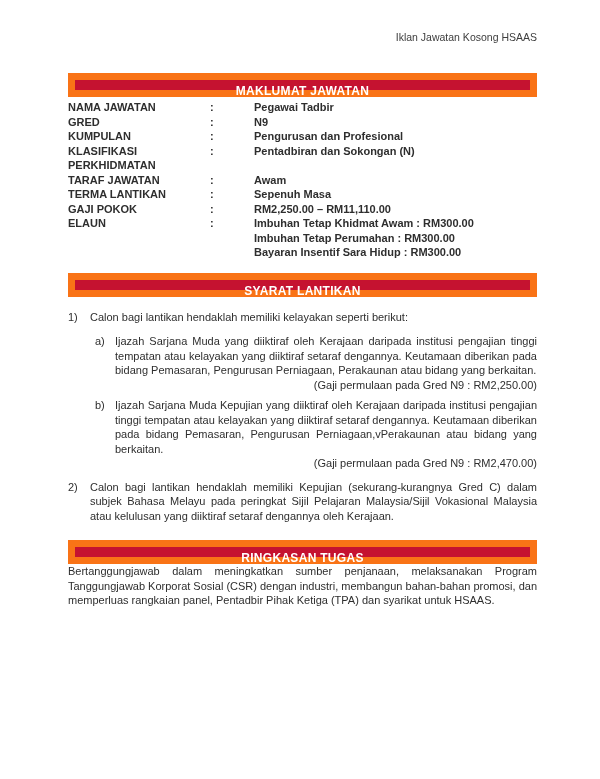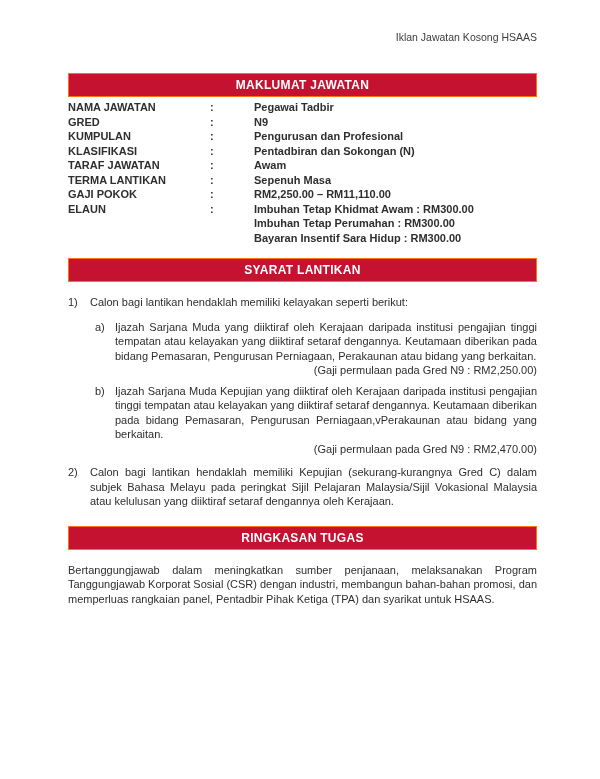--- a/index.html
+++ b/index.html
@@ -24,21 +24,21 @@
     position: absolute;
     left: 68px;
     top: 73px;
     width: 469px;
   }
   .banner {
     box-sizing: border-box;
     height: 24px;
     line-height: 22px;
     background: #c51230;
-    border: 1px solid #f97316;
+    border: 7px solid #f97316;
     color: #ffffff;
     font-weight: bold;
     font-size: 12px;
     text-align: center;
     letter-spacing: 0.3px;
   }
   .details {
     margin-top: 3px;
     font-weight: bold;
     font-size: 11px;
@@ -61,21 +61,20 @@
     margin-left: 27px;
     margin-top: 10px;
     font-size: 11px;
     line-height: 14.5px;
   }
   .subitem + .subitem { margin-top: 6px; }
   p { margin: 0; text-align: right; }
   .just { text-align: justify; }
   .banner-ringkasan { margin-top: 17px; }
   .summary {
-    margin-top: 13px;
     font-size: 11px;
     line-height: 14.5px;
     text-align: justify;
   }
 </style>
 </head>
 <body>
 
 <div class="page">
 
@@ -103,20 +102,21 @@
 
       <div class="drow">
         <div class="dlabel">KUMPULAN</div>
         <div class="dcolon">:</div>
         <div class="dvalue">Pengurusan dan Profesional</div>
       </div>
 
       <div class="drow">
         <div class="dlabel">
           <div>KLASIFIKASI</div>
+          <div>PERKHIDMATAN</div>
         </div>
         <div class="dcolon">:</div>
         <div class="dvalue">Pentadbiran dan Sokongan (N)</div>
       </div>
 
       <div class="drow">
         <div class="dlabel">TARAF JAWATAN</div>
         <div class="dcolon">:</div>
         <div class="dvalue">Awam</div>
       </div>

